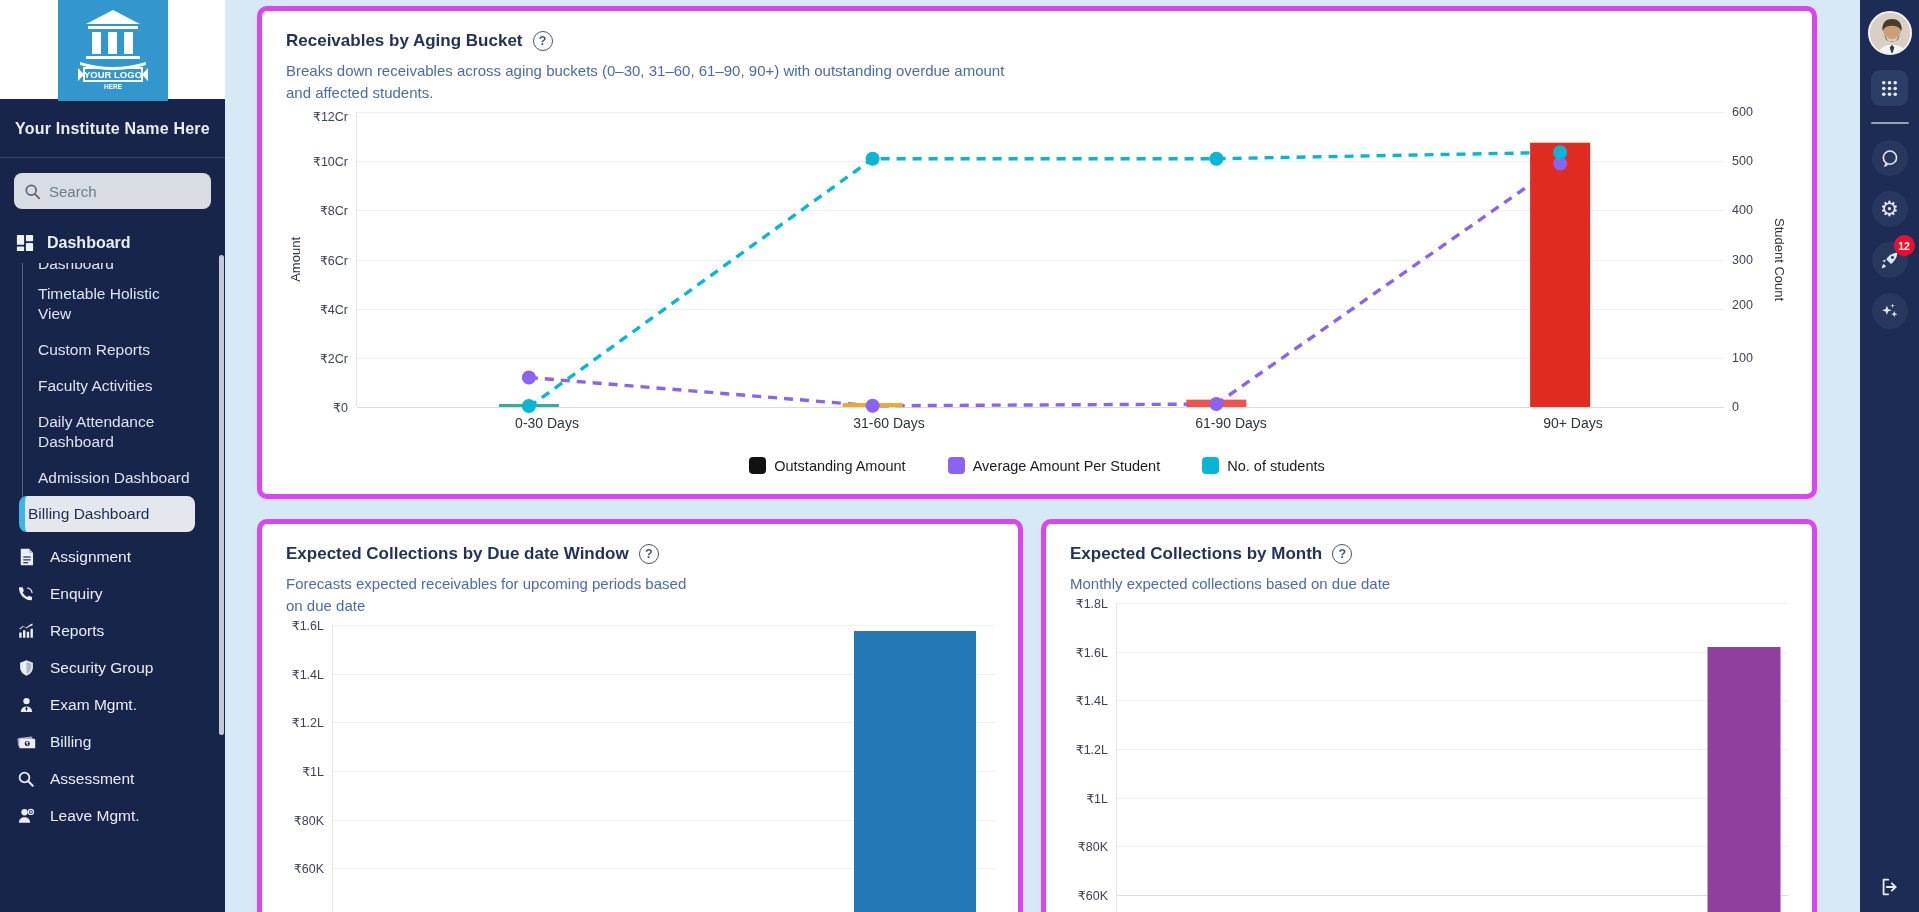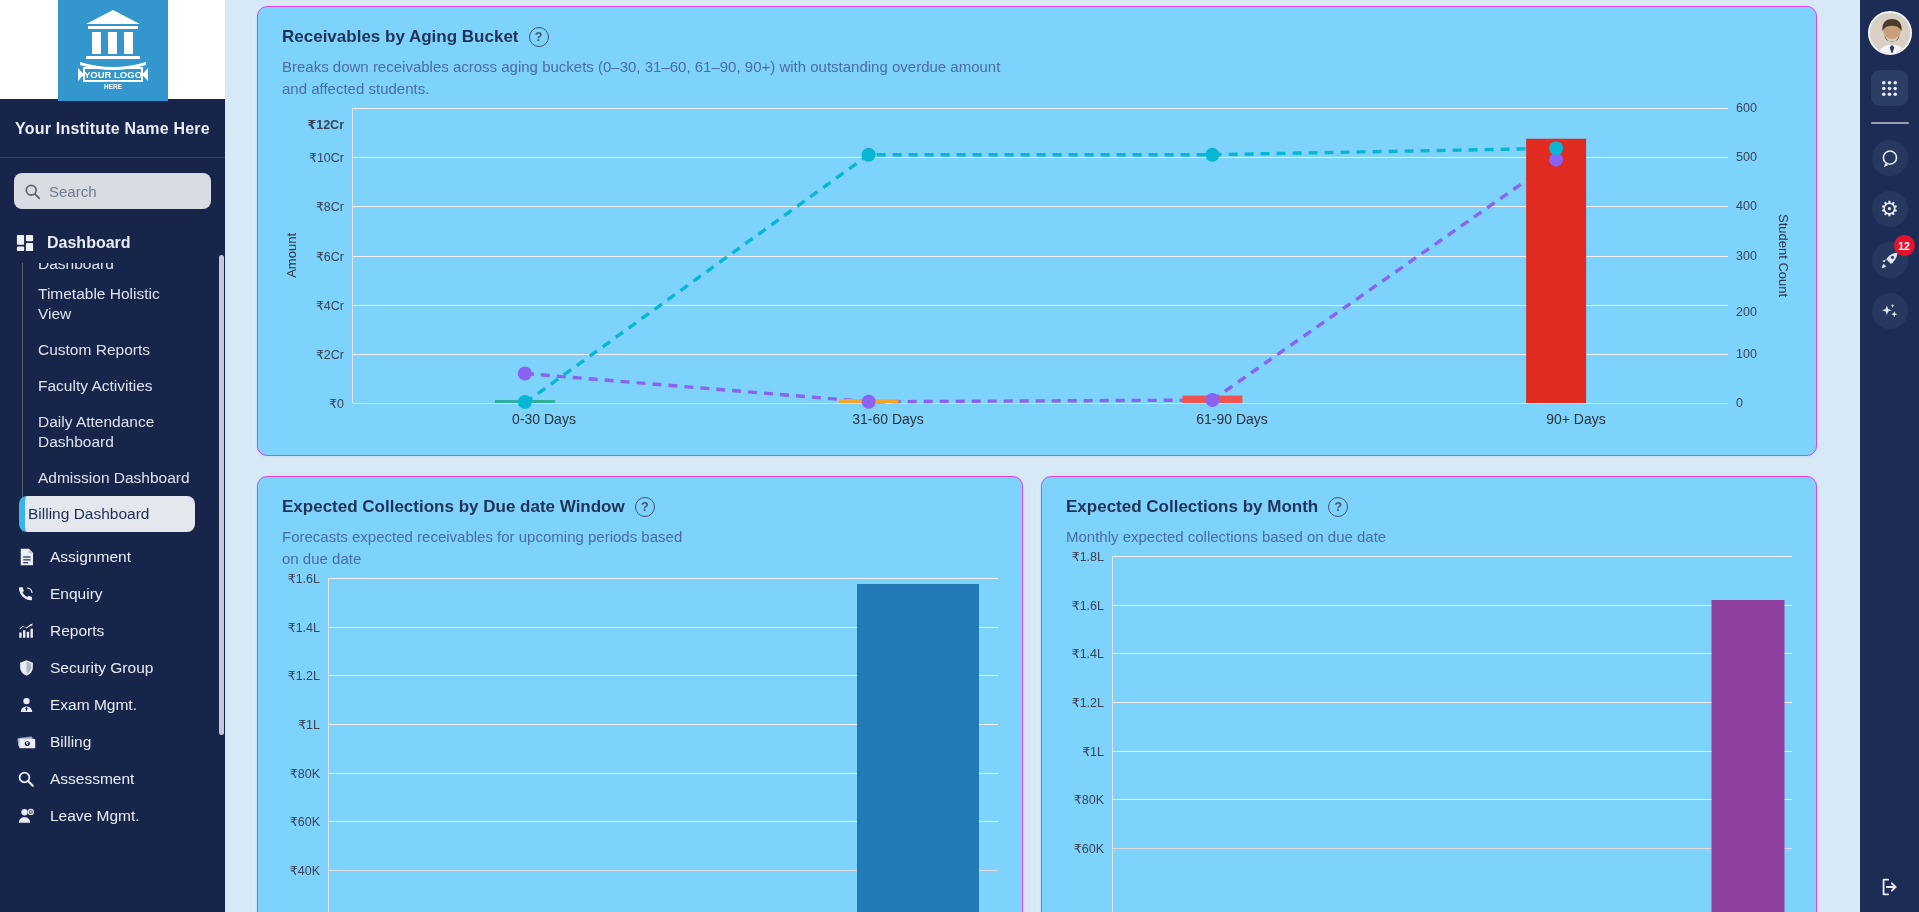--- a/index.html
+++ b/index.html
@@ -29,21 +29,21 @@
   .sub-item { font-size:15.5px; line-height:20px; color:#dde3ee; padding:8px 8px 8px 15px; width:176px; cursor:pointer; }
   .sub-item.clipped { height:13px; overflow:hidden; padding-top:0; padding-bottom:2px; }
   .clip-text { display:block; transform:translateY(-9px); }
   .sub-item.active { background:#e4e7ed; color:#1d2c50; border-left:6px solid #3cb4e5; border-radius:8px; padding-left:3px; margin-left:-4px; }
   .menu-item { display:flex; align-items:center; gap:14px; padding:9.5px 16px; font-size:15.5px; color:#e9edf5; cursor:pointer; }
   .menu-item .ic { width:20px; display:flex; justify-content:center; }
   .side-scrollbar { position:absolute; right:1px; top:255px; width:5px; height:480px; background:#c3cad6; border-radius:3px; }
 
   
   .main { flex:1; min-width:0; padding:6px 43px 0 32px; display:flex; flex-direction:column; gap:20px; }
-  .card { background:#7dd3fc; border:1px solid #d946ef; border-radius:10px; box-shadow:0 1px 3px rgba(23,48,92,.07); padding:20px 24px; }
+  .card { background:#ffffff; border:5px solid #d946ef; border-radius:10px; box-shadow:0 1px 3px rgba(23,48,92,.07); padding:20px 24px; }
   .card-title-row { display:flex; align-items:center; gap:10px; }
   .card-title { font-size:17px; font-weight:bold; color:#233357; }
   .qmark { width:20px; height:20px; border:1.7px solid #46526e; border-radius:50%; display:inline-flex; align-items:center; justify-content:center; font-size:12.5px; color:#46526e; font-weight:bold; cursor:pointer; flex:0 0 auto; }
   .card-sub { color:#4b6ca3; font-size:15px; line-height:22px; margin-top:9px; }
   #card-aging .card-sub { max-width:745px; }
   #card-due .card-sub { max-width:410px; }
 
   
   .combo-wrap { display:flex; margin-top:8px; }
   .vlabel { width:18px; height:295px; display:flex; align-items:center; justify-content:center; font-size:13px; color:#2e3440; }
@@ -240,21 +240,21 @@
     <div class="card-title-row">
       <span class="card-title">Receivables by Aging Bucket</span>
       <span class="qmark">?</span>
     </div>
     <div class="card-sub">Breaks down receivables across aging buckets (0–30, 31–60, 61–90, 90+) with outstanding overdue amount and affected students.</div>
     <div class="combo-wrap">
       <div class="vlabel left">
           <span>Amount</span>
         </div>
       <div class="ycol l" id="aging-yl">
-          <span class="tick" style="top: 16px; font-weight: bold;">₹12Cr</span>
+          <span class="tick" style="top: 4px;">₹12Cr</span>
           <span class="tick" style="top: 49.1667px;">₹10Cr</span>
           <span class="tick" style="top: 98.3333px;">₹8Cr</span>
           <span class="tick" style="top: 147.5px;">₹6Cr</span>
           <span class="tick" style="top: 196.667px;">₹4Cr</span>
           <span class="tick" style="top: 245.833px;">₹2Cr</span>
           <span class="tick" style="top: 295px;">₹0</span>
         </div>
       <div class="plotbox">
         <div class="plot" id="aging-plot">
             <div class="gridline" style="top: 0px;"></div>
@@ -286,28 +286,42 @@
             <div class="xcat" style="left: 37.5%;">31-60 Days</div>
             <div class="xcat" style="left: 62.5%;">61-90 Days</div>
             <div class="xcat" style="left: 87.5%;">90+ Days</div>
           </div>
       </div>
       <div class="ycol r" id="aging-yr">
           <span class="tick" style="top: 0px;">600</span>
           <span class="tick" style="top: 49.1667px;">500</span>
           <span class="tick" style="top: 98.3333px;">400</span>
           <span class="tick" style="top: 147.5px;">300</span>
-          <span class="tick" style="top: 204px;">200</span>
+          <span class="tick" style="top: 193px;">200</span>
           <span class="tick" style="top: 245.833px;">100</span>
           <span class="tick" style="top: 295px;">0</span>
         </div>
       <div class="vlabel right">
           <span>Student Count</span>
         </div>
     </div>
+    <div class="legend" id="aging-legend">
+        <div class="legend-item">
+          <span class="sw" style="background: rgb(17, 17, 17);"></span>
+          <span>Outstanding Amount</span>
+        </div>
+        <div class="legend-item">
+          <span class="sw" style="background: rgb(138, 99, 242);"></span>
+          <span>Average Amount Per Student</span>
+        </div>
+        <div class="legend-item">
+          <span class="sw" style="background: rgb(6, 182, 212);"></span>
+          <span>No. of students</span>
+        </div>
+      </div>
   </section>
 
   <div class="row2">
     <section class="card" id="card-due">
       <div class="card-title-row">
         <span class="card-title">Expected Collections by Due date Window</span>
         <span class="qmark">?</span>
       </div>
       <div class="card-sub">Forecasts expected receivables for upcoming periods based on due date</div>
       <div class="bar-wrap">

